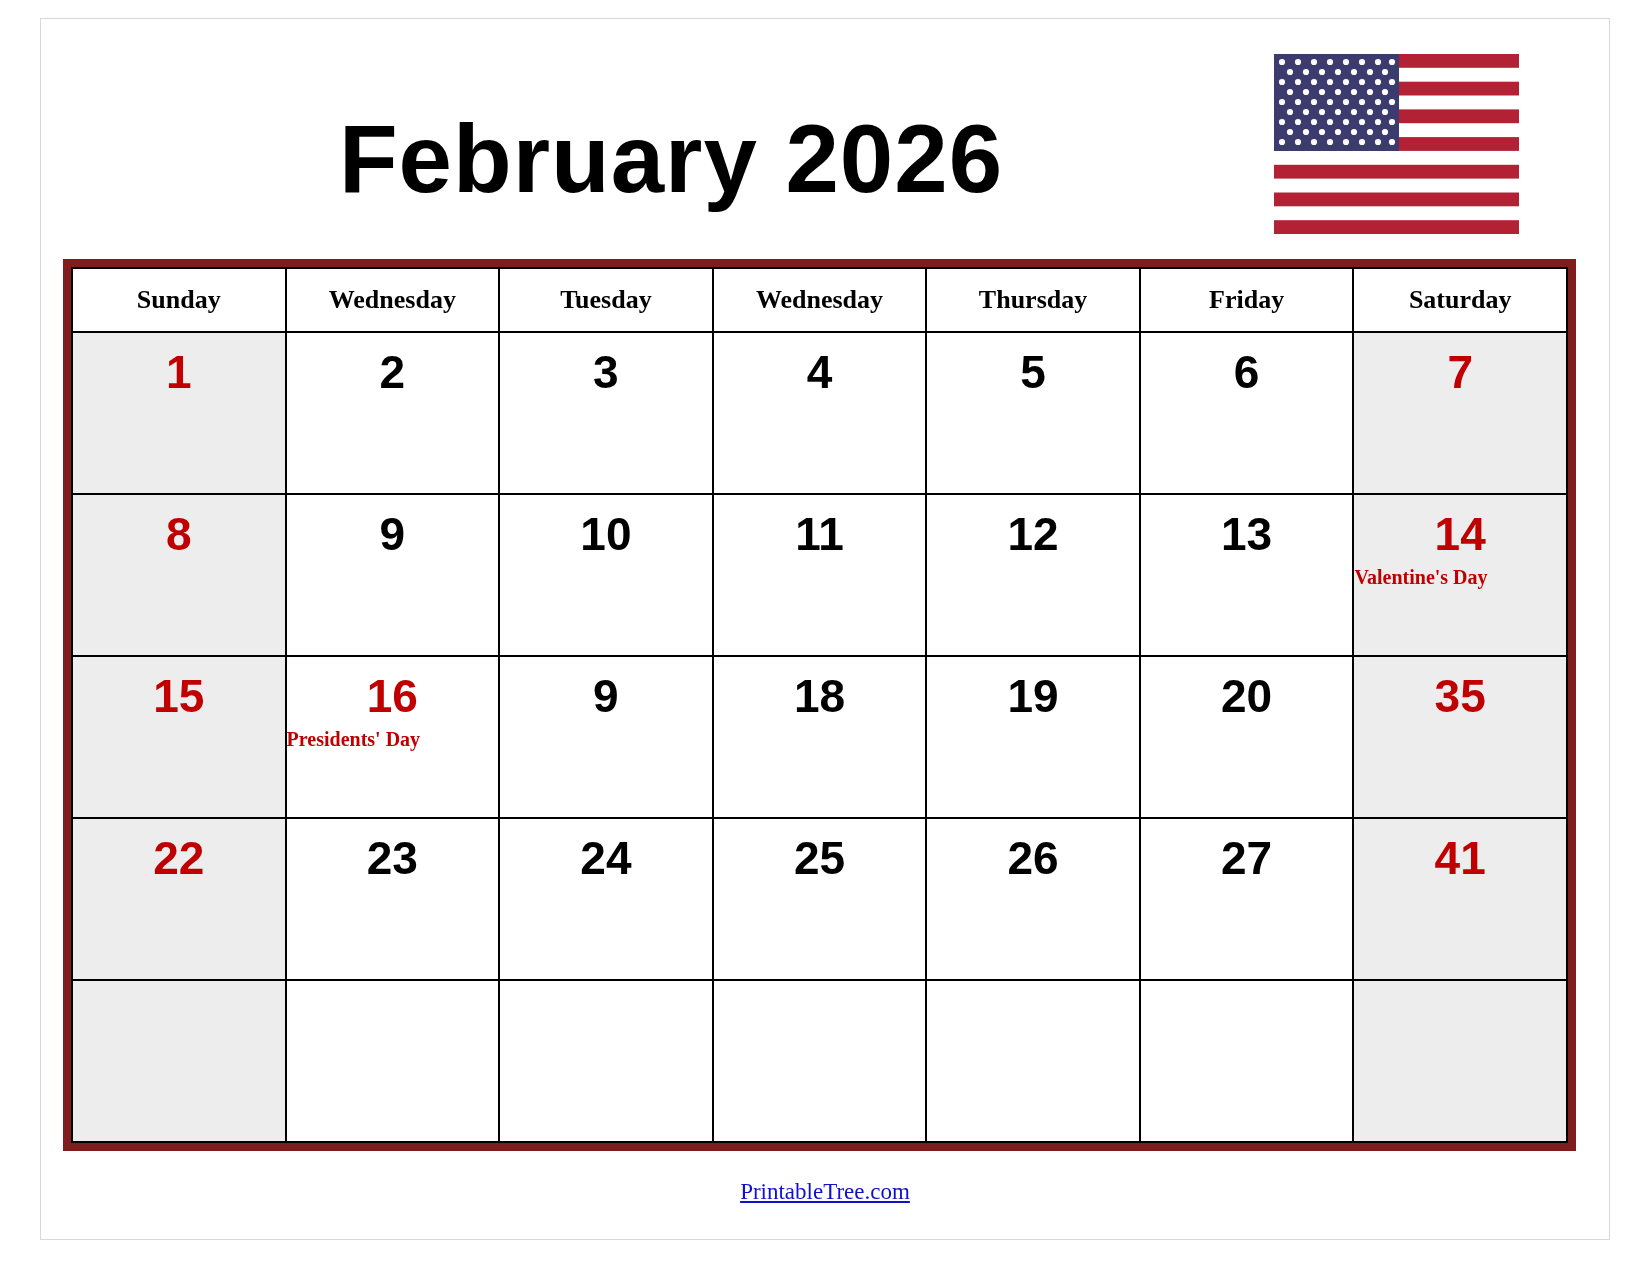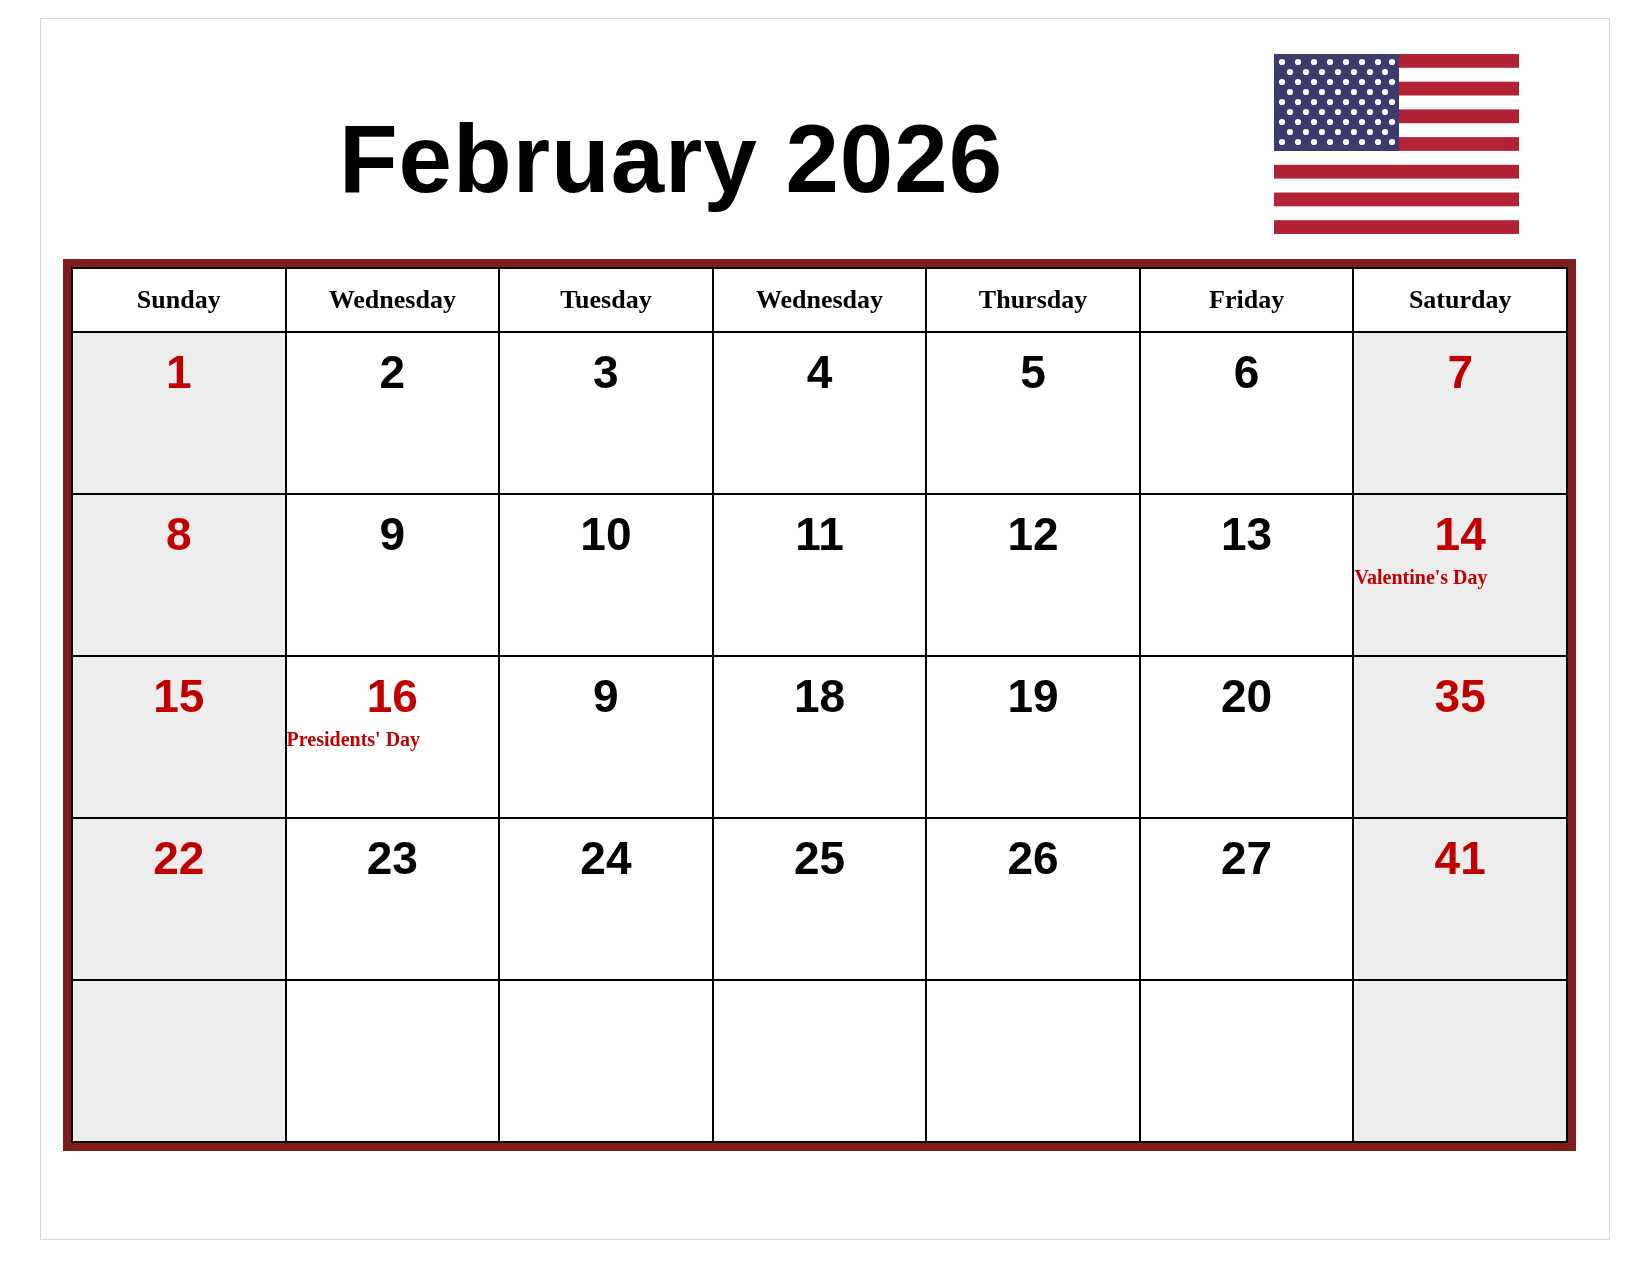--- a/index.html
+++ b/index.html
@@ -385,15 +385,18 @@
               <span class="daynum"></span>
             </td>
             <td class="day weekend empty-cell">
               <span class="daynum red"></span>
             </td>
           </tr>
         </tbody>
       </table>
     </div>
 
+    <div class="footer">
+      <a href="#">PrintableTree.com</a>
+    </div>
 
   </div>
 </div>
 
 </body></html>

